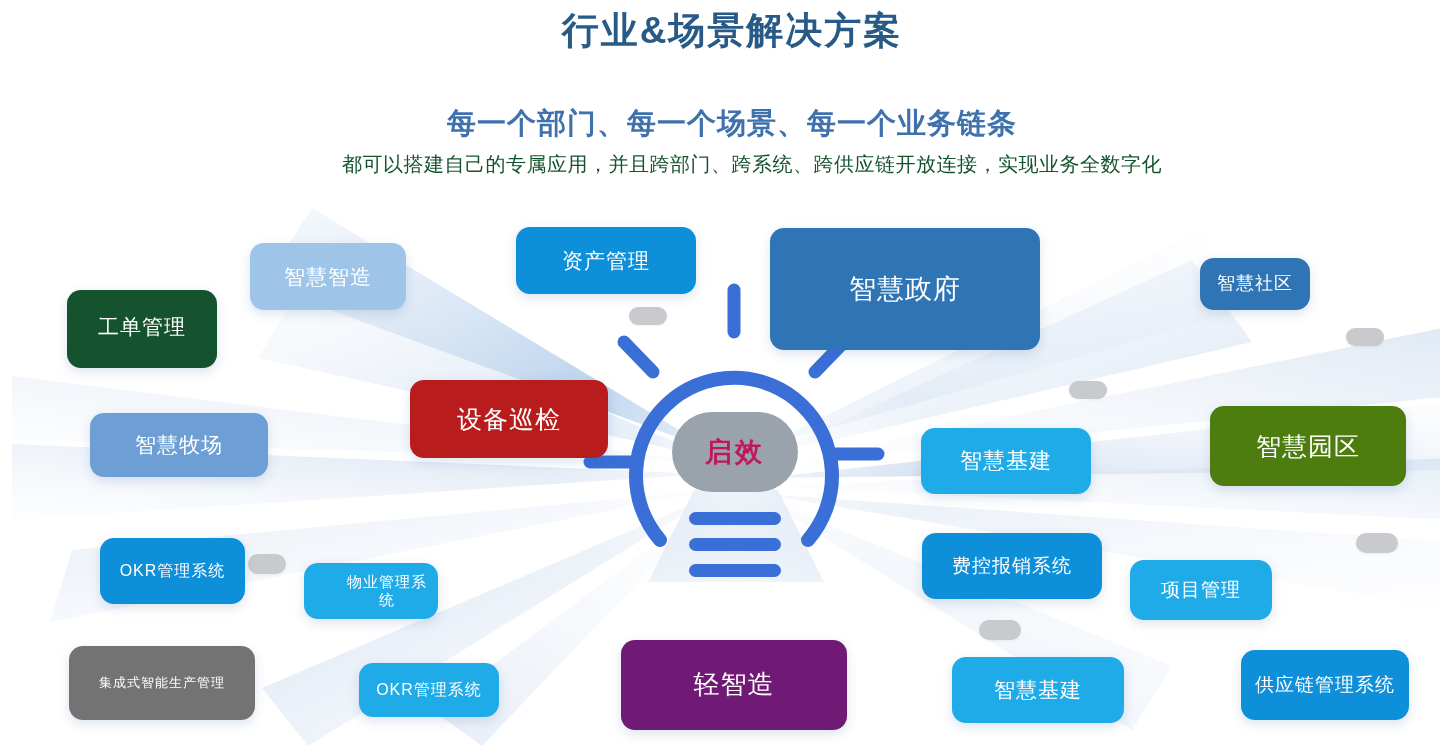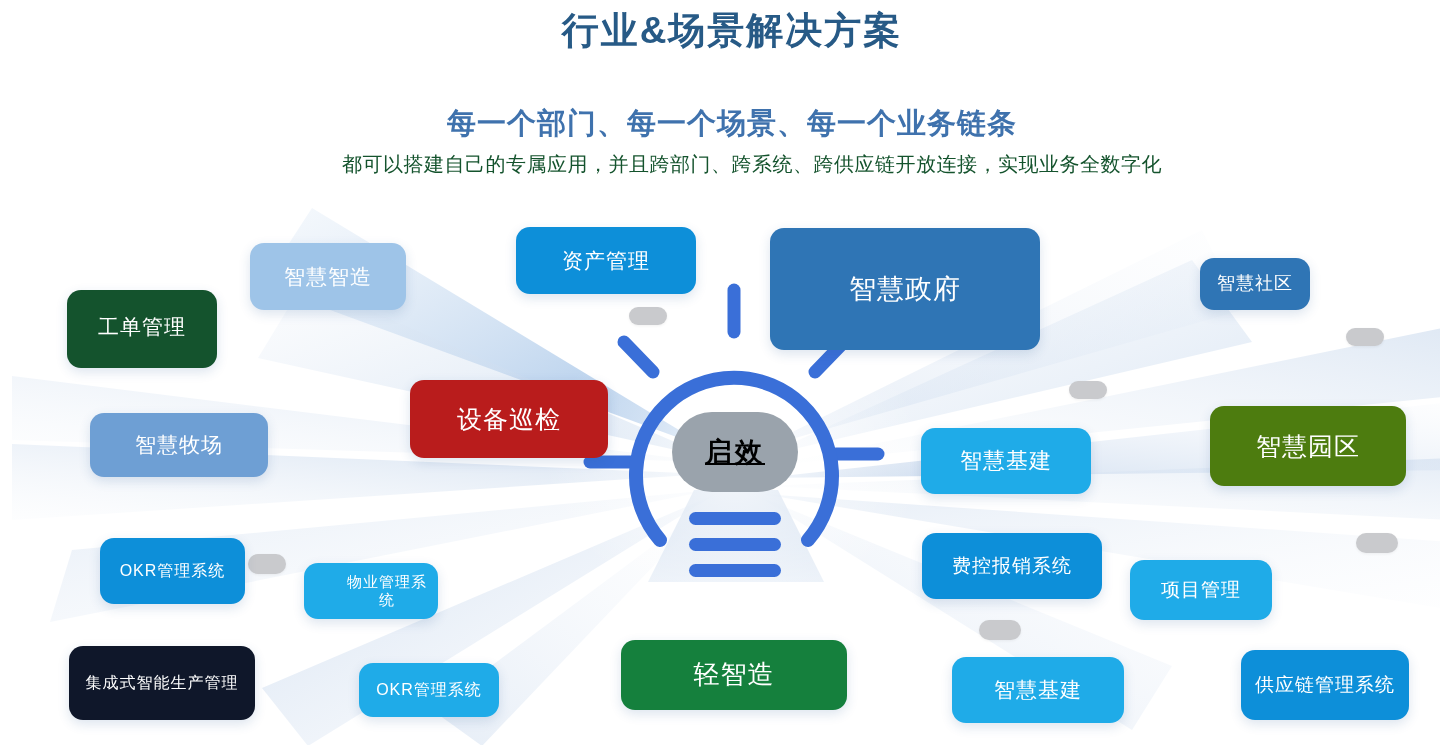--- a/index.html
+++ b/index.html
@@ -61,21 +61,21 @@
     border-radius:999px;
     box-shadow:0 1px 3px rgba(0,0,0,0.06);
   }
 
   
   #bulb{position:absolute;left:0;top:0;width:1440px;height:555px;pointer-events:none;}
   .bulb-label{
     position:absolute;
     left:663px;top:228px;width:120px;height:68px;
     display:flex;align-items:center;justify-content:center;
-    color:#000000;font-size:27px;font-weight:bold;letter-spacing:3px;text-decoration:underline;
+    color:#be185d;font-size:27px;font-weight:bold;letter-spacing:3px;
   }
 </style>
 </head>
 <body>
 
 <div id="stage">
 
   <div class="page-title">行业&amp;场景解决方案</div>
   <div class="subtitle">每一个部门、每一个场景、每一个业务链条</div>
   <div class="subdesc">都可以搭建自己的专属应用，并且跨部门、跨系统、跨供应链开放连接，实现业务全数字化</div>
@@ -178,21 +178,21 @@
         <div class="node" style="left: 758px; top: 38px; width: 270px; height: 122px; background: rgb(47, 117, 181); font-size: 27px;">智慧政府</div>
         <div class="node" style="left: 1188px; top: 68px; width: 110px; height: 52px; background: rgb(47, 117, 181); font-size: 18px;">智慧社区</div>
         <div class="node" style="left: 78px; top: 223px; width: 178px; height: 64px; background: rgb(110, 159, 212); font-size: 21px;">智慧牧场</div>
         <div class="node" style="left: 390px; top: 190px; width: 198px; height: 78px; background: #b91c1c; font-size: 25px; margin-left: 8px;">设备巡检</div>
         <div class="node" style="left: 909px; top: 238px; width: 170px; height: 66px; background: rgb(31, 171, 232); font-size: 22px;">智慧基建</div>
         <div class="node" style="left: 1198px; top: 216px; width: 196px; height: 80px; background: #4d7c0f; font-size: 25px;">智慧园区</div>
         <div class="node" style="left: 88px; top: 348px; width: 145px; height: 66px; background: rgb(13, 143, 217); font-size: 16px;">OKR管理系统</div>
         <div class="node" style="left: 292px; top: 373px; width: 134px; height: 56px; background: rgb(31, 171, 232); font-size: 15px; padding-left: 40px;">物业管理系统</div>
         <div class="node" style="left: 910px; top: 343px; width: 180px; height: 66px; background: rgb(13, 143, 217); font-size: 19px;">费控报销系统</div>
         <div class="node" style="left: 1118px; top: 370px; width: 142px; height: 60px; background: rgb(31, 171, 232); font-size: 19px;">项目管理</div>
-        <div class="node" style="left: 57px; top: 456px; width: 186px; height: 74px; background: #0f172a; font-size: 16px;">集成式智能生产管理</div>
+        <div class="node" style="left: 57px; top: 456px; width: 186px; height: 74px; background: #737373; font-size: 13px;">集成式智能生产管理</div>
         <div class="node" style="left: 347px; top: 473px; width: 140px; height: 54px; background: rgb(31, 171, 232); font-size: 16px;">OKR管理系统</div>
-        <div class="node" style="left: 609px; top: 450px; width: 226px; height: 70px; background: #15803d; font-size: 26px;">轻智造</div>
+        <div class="node" style="left: 609px; top: 450px; width: 226px; height: 90px; background: #701a75; font-size: 26px;">轻智造</div>
         <div class="node" style="left: 940px; top: 467px; width: 172px; height: 66px; background: rgb(31, 171, 232); font-size: 21px;">智慧基建</div>
         <div class="node" style="left: 1229px; top: 460px; width: 168px; height: 70px; background: rgb(13, 143, 217); font-size: 19px;">供应链管理系统</div>
       </div>
 
   </div>
 </div>
 
 </body></html>

